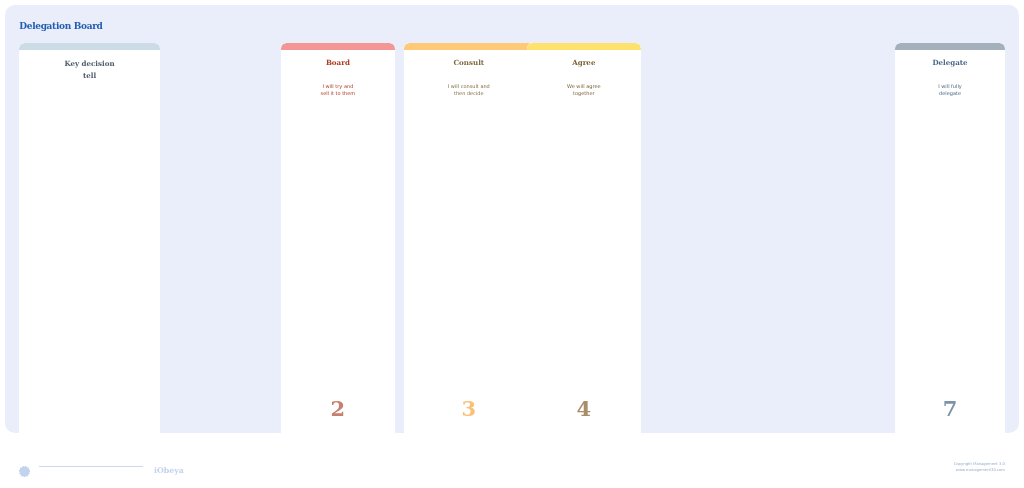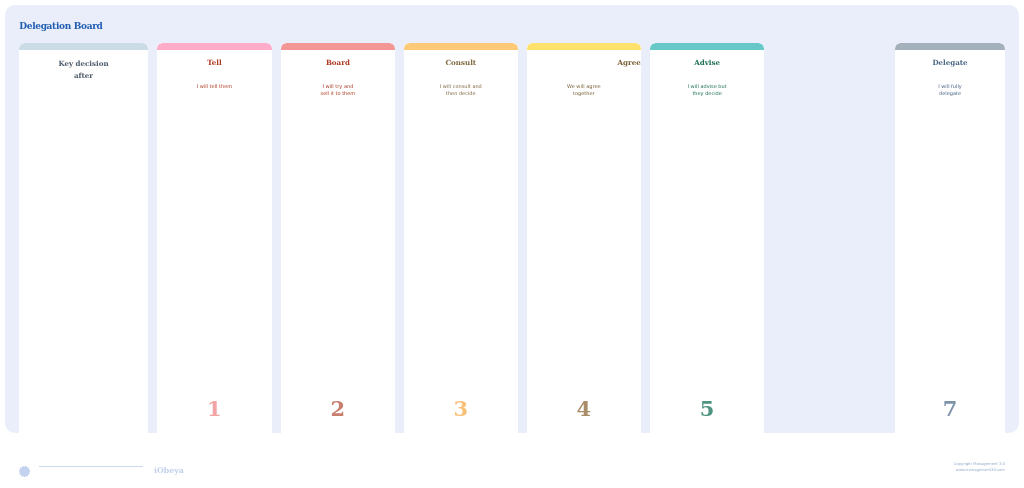--- a/index.html
+++ b/index.html
@@ -8,24 +8,24 @@
        font-family:"DejaVu Sans",sans-serif;-webkit-font-smoothing:antialiased;}
   .board{position:absolute;left:5px;top:5px;width:1014px;height:428px;
          background:#e9eefa;border-radius:10px;}
   .board-title{position:absolute;left:14.3px;top:16px;
          font-family:"DejaVu Serif",serif;font-weight:bold;font-size:9px;line-height:11px;
          letter-spacing:-0.33px;color:#1f5cb2;white-space:nowrap;}
 
   .cards{position:absolute;left:0;top:0;width:1014px;height:477px;}
   .card{position:absolute;top:38px;height:408px;background:#ffffff;
         border-radius:5.5px;overflow:hidden;}
-  .c0{left:14px;width:129px;}
+  .c0{left:14px;width:129px;padding-left:12px;}
   .c1{left:151.9px;width:115px;}
   .c2{left:275.9px;width:114px;}
-  .c3{left:398.8px;width:114px;}
+  .c3{left:398.8px;width:114px;padding-left:16px;}
   .c4{left:521.8px;width:114px;}
   .c5{left:645.1px;width:114px;}
   .c6{left:768.3px;width:114px;}
   .c7{left:890px;width:110px;}
 
   .strip{position:absolute;left:0;top:0;width:100%;height:6.8px;border-radius:5.5px 5.5px 0 0;}
   .card-title{position:absolute;left:0;right:0;top:15px;text-align:center;
         font-family:"DejaVu Serif",serif;font-weight:bold;font-size:7.1px;line-height:9px;}
   .card-sub{position:absolute;left:0;right:0;top:40px;text-align:center;
         font-size:5px;line-height:7px;}
@@ -49,33 +49,24 @@
 <div class="board" style="background: rgb(233, 238, 250);">
 
   <div class="board-title" style="color: rgb(31, 92, 178);">Delegation Board</div>
 
   <div class="cards">
 
     <div class="card c0">
       <div class="strip" style="background: rgb(203, 220, 231);"></div>
       <div class="kda" style="color: rgb(77, 91, 107);">
         <div>Key decision</div>
-        <div>after</div>
+        <div>tell</div>
       </div>
     </div>
 
-    <div class="card c1">
-      <div class="strip" style="background: rgb(255, 172, 202);"></div>
-      <div class="card-title" style="color: rgb(172, 58, 32);">Tell</div>
-      <div class="card-sub" style="color: rgb(172, 58, 32);">
-        <div>I will tell them</div>
-        <div></div>
-      </div>
-      <div class="card-num" style="color: rgb(242, 163, 163);">1</div>
-    </div>
 
     <div class="card c2">
       <div class="strip" style="background: rgb(243, 150, 150);"></div>
       <div class="card-title" style="color: rgb(172, 58, 32);">Board</div>
       <div class="card-sub" style="color: rgb(172, 58, 32);">
         <div>I will try and</div>
         <div>sell it to them</div>
       </div>
       <div class="card-num" style="color: rgb(200, 127, 110);">2</div>
     </div>
@@ -85,37 +76,28 @@
       <div class="card-title" style="color: rgb(128, 106, 66);">Consult</div>
       <div class="card-sub" style="color: rgb(128, 106, 66);">
         <div>I will consult and</div>
         <div>then decide</div>
       </div>
       <div class="card-num" style="color: rgb(251, 192, 119);">3</div>
     </div>
 
     <div class="card c4">
       <div class="strip" style="background: rgb(255, 226, 107);"></div>
-      <div class="card-title" style="color: rgb(122, 97, 56); text-align: right;">Agree</div>
+      <div class="card-title" style="color: rgb(122, 97, 56);">Agree</div>
       <div class="card-sub" style="color: rgb(122, 97, 56);">
         <div>We will agree</div>
         <div>together</div>
       </div>
       <div class="card-num" style="color: rgb(169, 140, 104);">4</div>
     </div>
 
-    <div class="card c5">
-      <div class="strip" style="background: rgb(102, 201, 200);"></div>
-      <div class="card-title" style="color: rgb(30, 112, 84);">Advise</div>
-      <div class="card-sub" style="color: rgb(30, 112, 84);">
-        <div>I will advise but</div>
-        <div>they decide</div>
-      </div>
-      <div class="card-num" style="color: rgb(78, 148, 128);">5</div>
-    </div>
 
 
     <div class="card c7">
       <div class="strip" style="background: rgb(164, 177, 189);"></div>
       <div class="card-title" style="color: rgb(74, 103, 133);">Delegate</div>
       <div class="card-sub" style="color: rgb(74, 103, 133);">
         <div>I will fully</div>
         <div>delegate</div>
       </div>
       <div class="card-num" style="color: rgb(126, 147, 168);">7</div>

